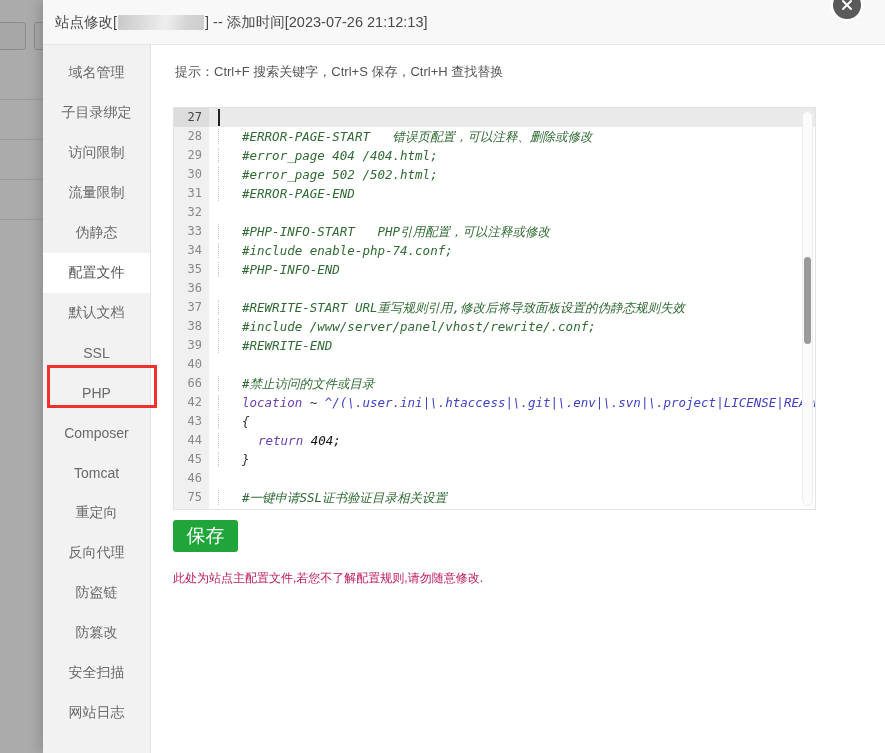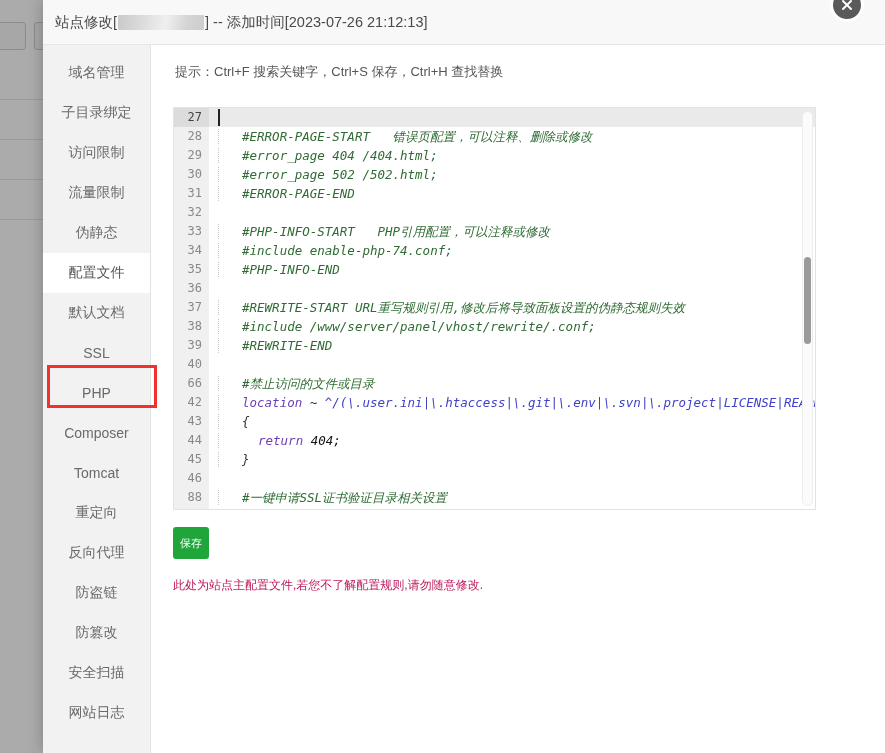--- a/index.html
+++ b/index.html
@@ -121,22 +121,22 @@
     position:absolute;right:2px;top:3px;width:11px;bottom:3px;
     background:#fbfbfb;border:1px solid #ededed;border-radius:6px;
     box-sizing:border-box;
   }
   #vthumb{
     position:absolute;left:1px;width:7px;top:150px;height:88px;
     background:#9a9a9a;border-radius:4px;
   }
 
   #save-button{
-    margin-top:17px;width:36px;height:32px;background:#20a53a;color:#fff;
-    border:none;border-radius:3px;font-size:11px;cursor:pointer;
+    margin-top:10px;width:65px;height:32px;background:#20a53a;color:#fff;
+    border:none;border-radius:3px;font-size:19px;cursor:pointer;
     font-family:"Liberation Sans","DejaVu Sans",sans-serif;
     display:flex;align-items:center;justify-content:center;
   }
   #footer-note{margin-top:18px;font-size:12px;color:#be185d;}
 </style>
 </head>
 <body>
 
 <div id="bg-page">
   <div class="bg-table">
@@ -204,21 +204,21 @@
               <div class="ln">37</div>
               <div class="ln">38</div>
               <div class="ln">39</div>
               <div class="ln">40</div>
               <div class="ln">66</div>
               <div class="ln">42</div>
               <div class="ln">43</div>
               <div class="ln">44</div>
               <div class="ln">45</div>
               <div class="ln">46</div>
-              <div class="ln">88</div>
+              <div class="ln">75</div>
               <div class="ln">48</div>
             </div>
           <div id="code"><div class="cline active"><span class="cursor"></span><span class="txt" style="padding-left:24px"></span></div><div class="cline"><span class="fold"></span><span class="txt" style="padding-left:24px"><span class="cm">#ERROR-PAGE-START   错误页配置，可以注释、删除或修改</span></span></div><div class="cline"><span class="fold"></span><span class="txt" style="padding-left:24px"><span class="cm">#error_page 404 /404.html;</span></span></div><div class="cline"><span class="fold"></span><span class="txt" style="padding-left:24px"><span class="cm">#error_page 502 /502.html;</span></span></div><div class="cline"><span class="fold"></span><span class="txt" style="padding-left:24px"><span class="cm">#ERROR-PAGE-END</span></span></div><div class="cline"><span class="txt" style="padding-left:24px"></span></div><div class="cline"><span class="fold"></span><span class="txt" style="padding-left:24px"><span class="cm">#PHP-INFO-START   PHP引用配置，可以注释或修改</span></span></div><div class="cline"><span class="fold"></span><span class="txt" style="padding-left:24px"><span class="cm">#include enable-php-74.conf;</span></span></div><div class="cline"><span class="fold"></span><span class="txt" style="padding-left:24px"><span class="cm">#PHP-INFO-END</span></span></div><div class="cline"><span class="txt" style="padding-left:24px"></span></div><div class="cline"><span class="fold"></span><span class="txt" style="padding-left:24px"><span class="cm">#REWRITE-START URL重写规则引用,修改后将导致面板设置的伪静态规则失效</span></span></div><div class="cline"><span class="fold"></span><span class="txt" style="padding-left:24px"><span class="cm">#include /www/server/panel/vhost/rewrite/.conf;</span></span></div><div class="cline"><span class="fold"></span><span class="txt" style="padding-left:24px"><span class="cm">#REWRITE-END</span></span></div><div class="cline"><span class="txt" style="padding-left:24px"></span></div><div class="cline"><span class="fold"></span><span class="txt" style="padding-left:24px"><span class="cm">#禁止访问的文件或目录</span></span></div><div class="cline"><span class="fold"></span><span class="txt" style="padding-left:24px"><span class="kw">location</span> <span class="pl">~</span> <span class="str">^/(\.user.ini|\.htaccess|\.git|\.env|\.svn|\.project|LICENSE|README.md)</span></span></div><div class="cline"><span class="fold"></span><span class="txt" style="padding-left:24px"><span class="pl">{</span></span></div><div class="cline"><span class="fold"></span><span class="txt" style="padding-left:40px"><span class="kw">return</span> <span class="num">404;</span></span></div><div class="cline"><span class="fold"></span><span class="txt" style="padding-left:24px"><span class="pl">}</span></span></div><div class="cline"><span class="txt" style="padding-left:24px"></span></div><div class="cline"><span class="fold"></span><span class="txt" style="padding-left:24px"><span class="cm">#一键申请SSL证书验证目录相关设置</span></span></div><div class="cline"><span class="txt" style="padding-left:24px">  </span></div></div>
         </div>
         <div id="vscroll">
           <div id="vthumb" style="top: 37%; height: 22%;"></div>
         </div>
       </div>
 
       <button id="save-button">保存</button>

